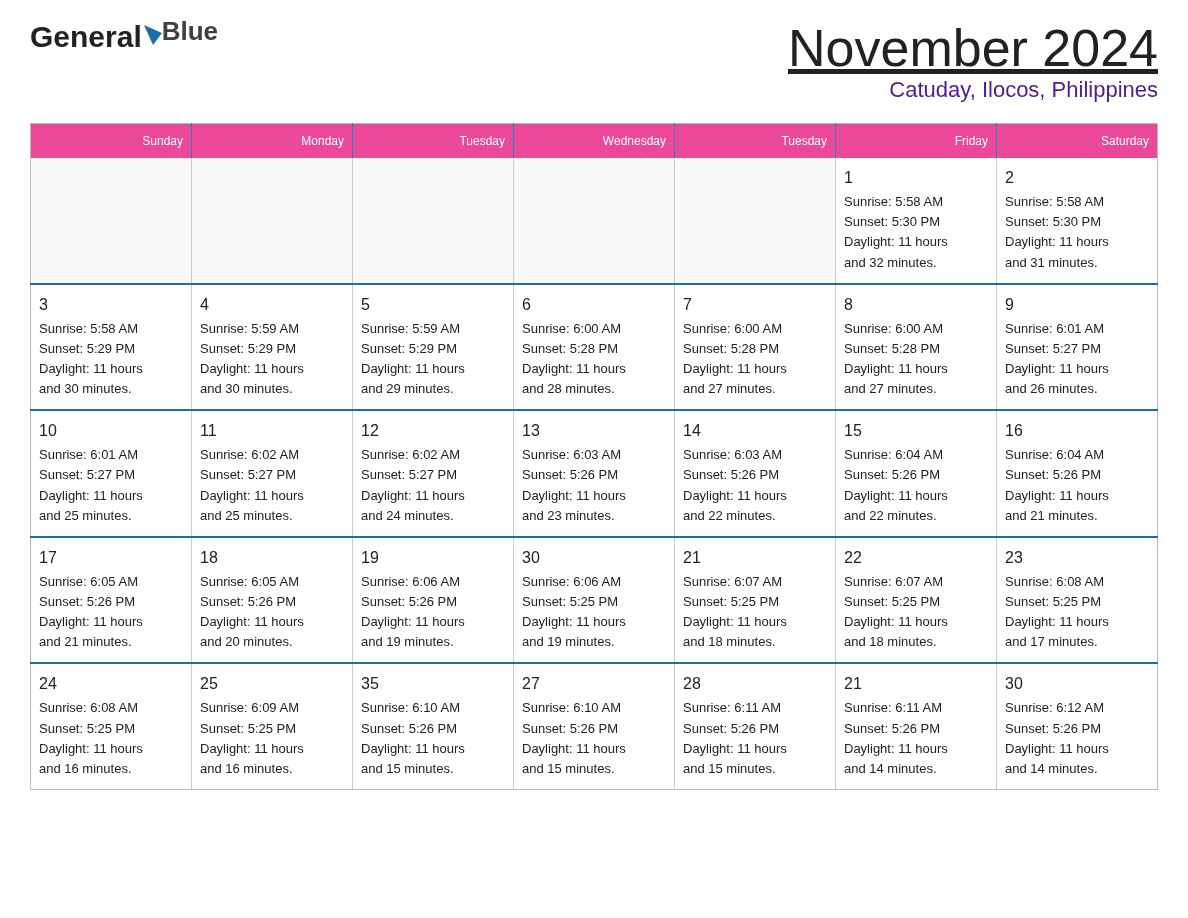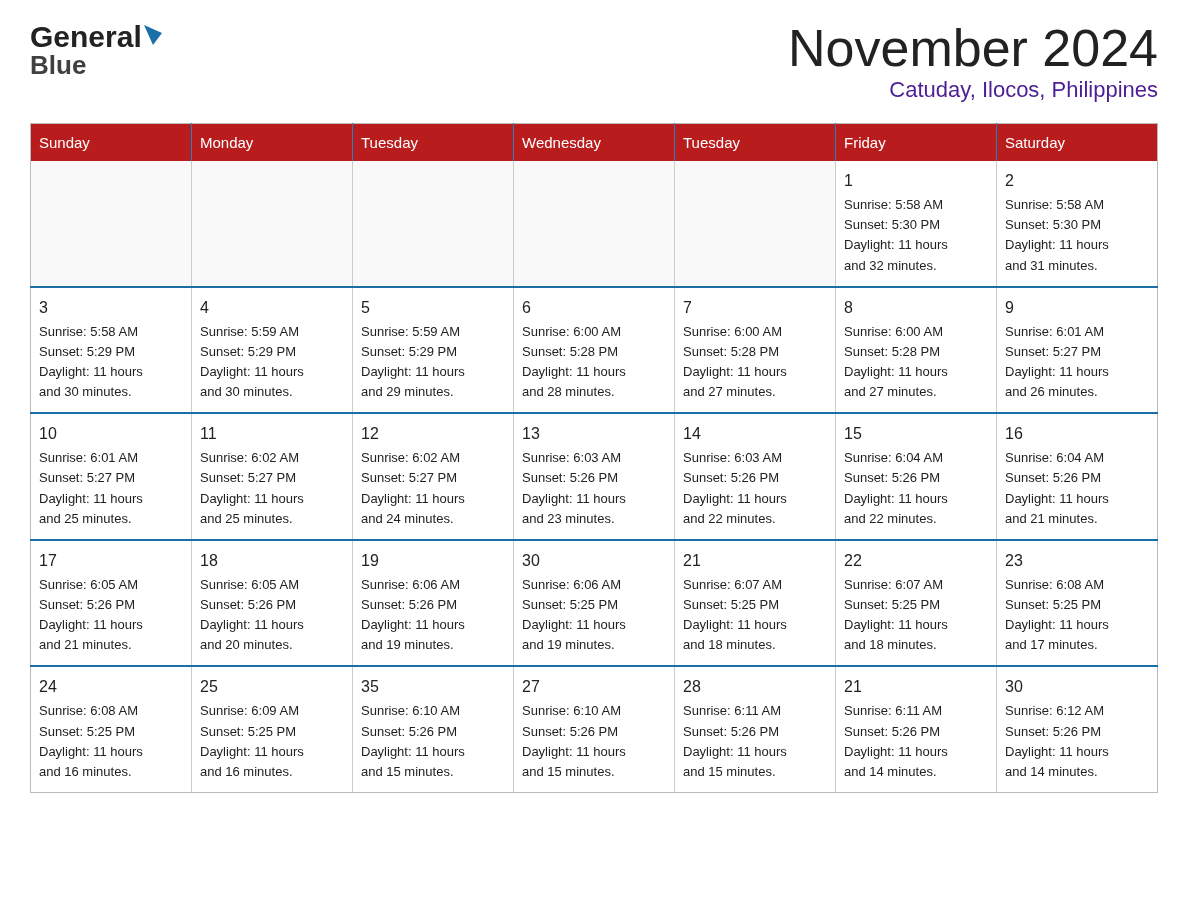--- a/index.html
+++ b/index.html
@@ -12,49 +12,49 @@
       min-height: 918px;
     }
     .header-row {
       display: flex;
       justify-content: space-between;
       align-items: flex-start;
       margin-bottom: 20px;
     }
     .logo {
       display: flex;
-      flex-direction: column;
       align-items: flex-start;
       text-align: right;
     }
     .title-block {
       text-align: right;
     }
     .month-title {
       font-size: 52px;
       font-weight: normal;
       color: #222;
       line-height: 1.1;
+      text-decoration: underline;
     }
     .location-title {
       font-size: 22px;
       color: #4c1d95;
     }
     .calendar-table {
       width: 100%;
       border-collapse: collapse;
       border: 1px solid #bbb;
     }
     .calendar-table th {
-      background: #b91c1c;
+      background: #ec4899;
       color: #fff;
       padding: 10px 8px;
-      font-size: 15px;
+      font-size: 12px;
       font-weight: normal;
-      text-align: left;
+      text-align: right;
       border-right: 1px solid #2a7fc0;
     }
     .calendar-table th:last-child {
       border-right: none;
     }
     .calendar-table td {
       vertical-align: top;
       padding: 8px 8px 10px 8px;
       border-right: 1px solid #ccc;
       border-bottom: 2px solid #1a6fa8;

